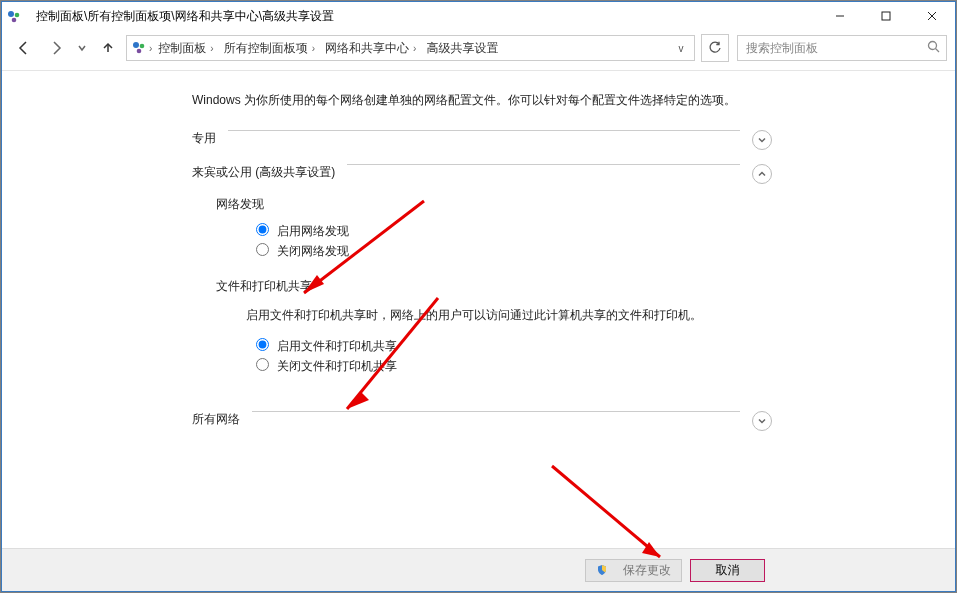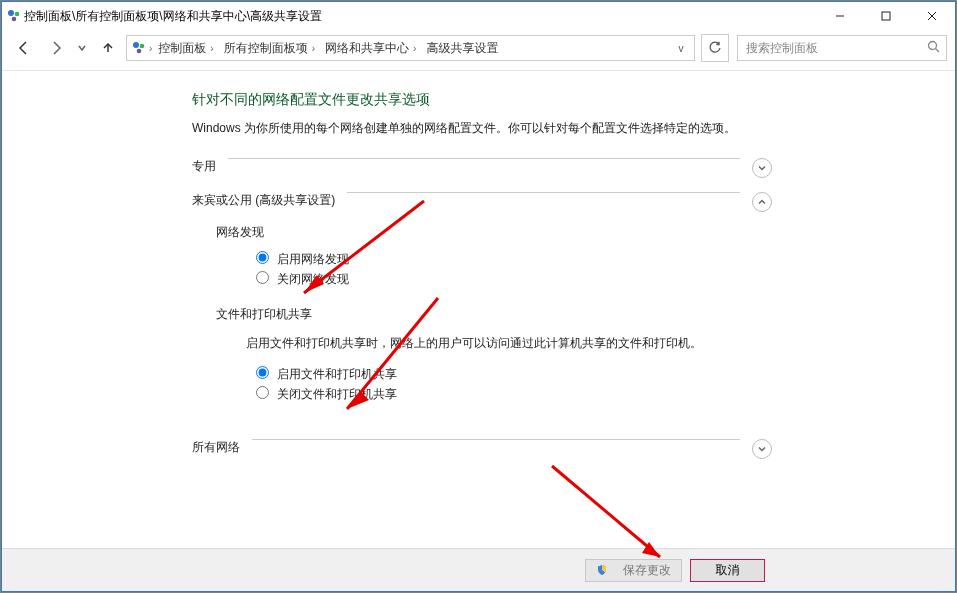--- a/index.html
+++ b/index.html
@@ -26,21 +26,21 @@
   .titlebar {
     height: 28px;
     display: flex;
     align-items: center;
     justify-content: space-between;
     padding-left: 4px;
     font-size: 12px;
     color: #000;
     background: #fff;
   }
-  .titlebar .title-left { display:flex; align-items:flex-start; gap:2px; }
+  .titlebar .title-left { display:flex; align-items:flex-end; gap:14px; }
   .titlebar .title-text { white-space:nowrap; }
   .win-icon {
     width:16px; height:16px;
     display:inline-flex; align-items:center; justify-content:center;
   }
   .win-controls { display:flex; height:100%; }
   .win-btn {
     width:46px; height:100%;
     display:flex; align-items:center; justify-content:center;
     color:#222;
@@ -316,21 +316,20 @@
     </div>
   </div>
 
   <div class="divider"></div>
 
   <div class="content-outer">
 
     <div class="content-scroll">
       <div class="content-inner">
 
-        <div class="heading">针对不同的网络配置文件更改共享选项</div>
         <div class="subtext">Windows 为你所使用的每个网络创建单独的网络配置文件。你可以针对每个配置文件选择特定的选项。</div>
 
         <div class="sect">
           <div class="sect-header">
             <span class="sect-title">专用</span>
             <span class="sect-line"></span>
             <span class="chev-btn">
               <svg width="10" height="10" viewBox="0 0 10 10">
                   <polyline points="2,3.5 5,6.5 8,3.5"></polyline>
                 </svg>

